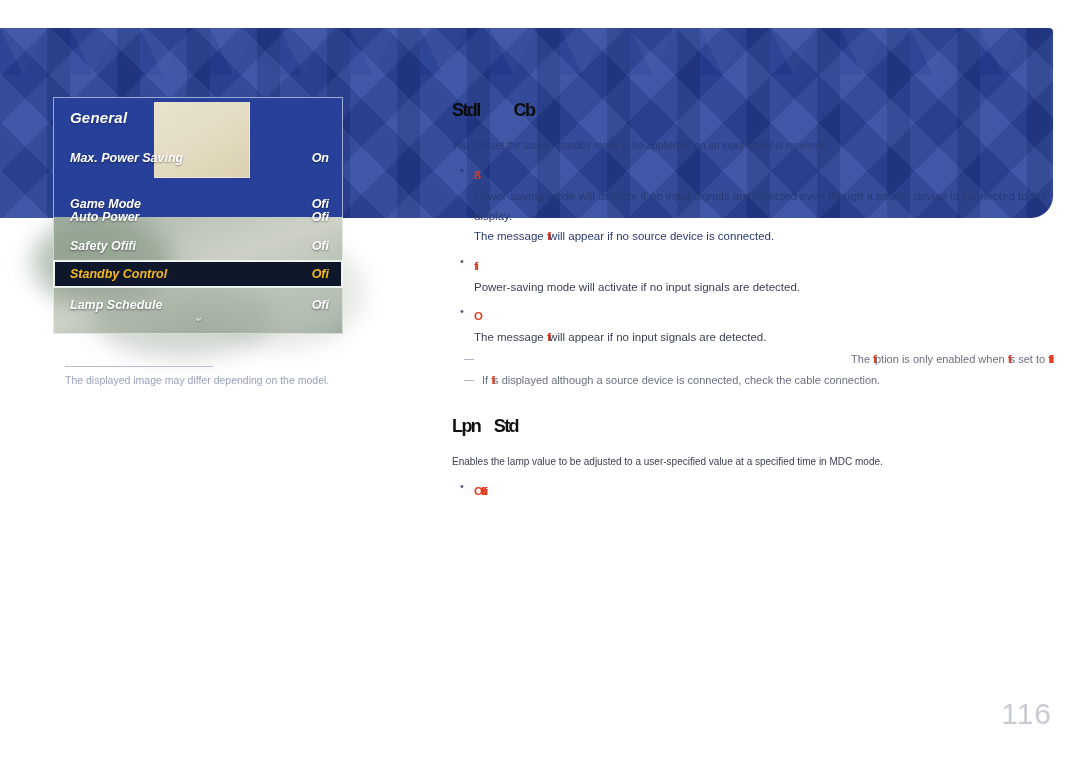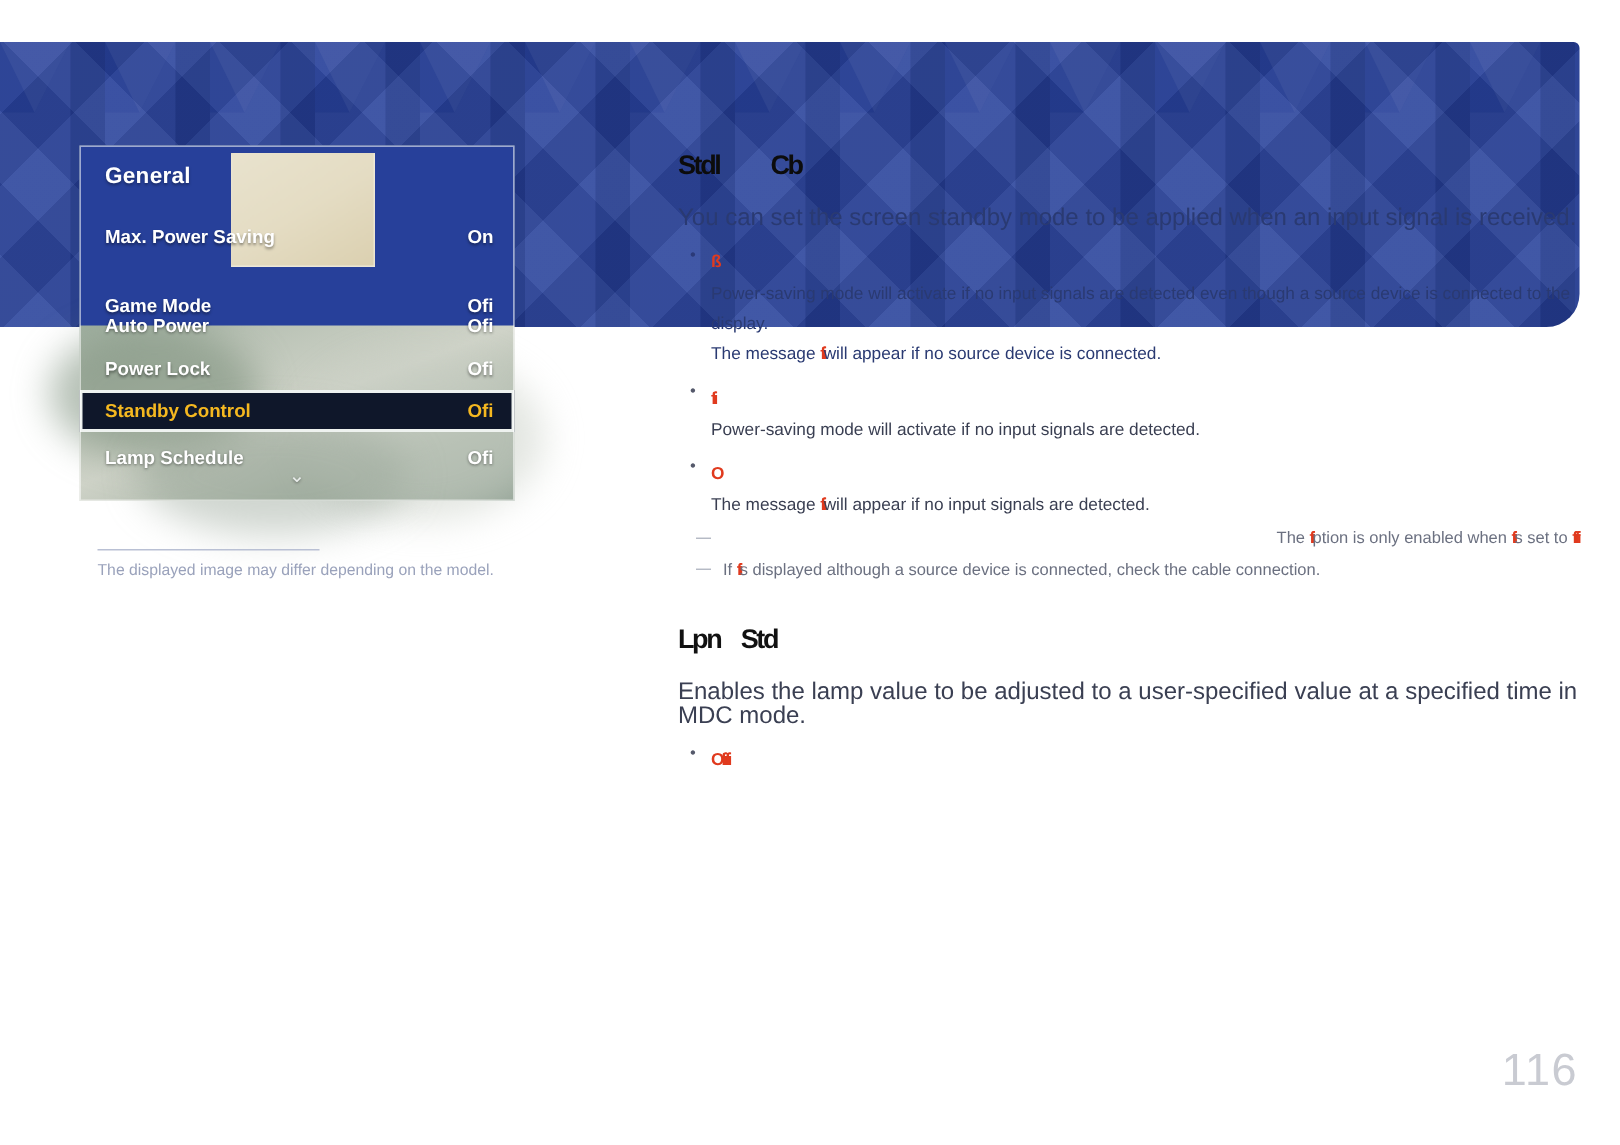--- a/index.html
+++ b/index.html
@@ -70,20 +70,21 @@
     position: absolute;
     left: 0; top: 0;
     width: 290px;
     height: 120px;
     background: #27409a;
   }
   #osd-menu {
     position: absolute;
     inset: 0;
     padding: 16px;
+    font-style: italic;
   }
   .osd-title {
     position: absolute;
     left: 17px;
     top: 12px;
     color: #ffffff;
     font-size: 15px;
     font-weight: bold;
     letter-spacing: 0.2px;
     text-shadow: 0 1px 2px rgba(0,0,0,0.35);
@@ -168,21 +169,21 @@
   .h2 {
     font-size: 18px;
     font-weight: bold;
     color: #111111;
     letter-spacing: -1.6px;
     margin-bottom: 17px;
     white-space: pre;
   }
   .h2.on-blue { color: #0c0c0c; }
   .intro {
-    font-size: 16px;
+    font-size: 10px;
     color: #3a3f52;
     line-height: 16px;
     margin-bottom: 11px;
   }
   .intro.on-blue { color: #2a3a72; }
   .bullet {
     position: relative;
     padding-left: 22px;
     margin-bottom: 3px;
   }
@@ -336,21 +337,21 @@
       <span class="lab">Game Mode</span>
       <span class="val">Ofi</span>
     </div>
 
     <div class="osd-row" style="top:105px;">
       <span class="lab">Auto Power</span>
       <span class="val">Ofi</span>
     </div>
 
     <div class="osd-row" style="top:134px;">
-      <span class="lab">Power Lock</span>
+      <span class="lab">Safety Ofifi</span>
       <span class="val">Ofi</span>
     </div>
 
     <div class="osd-row selected" style="top:163px;">
       <span class="lab">Standby Control</span>
       <span class="val">Ofi</span>
     </div>
 
     <div class="osd-row" style="top:193px;">
       <span class="lab">Lamp Schedule</span>

